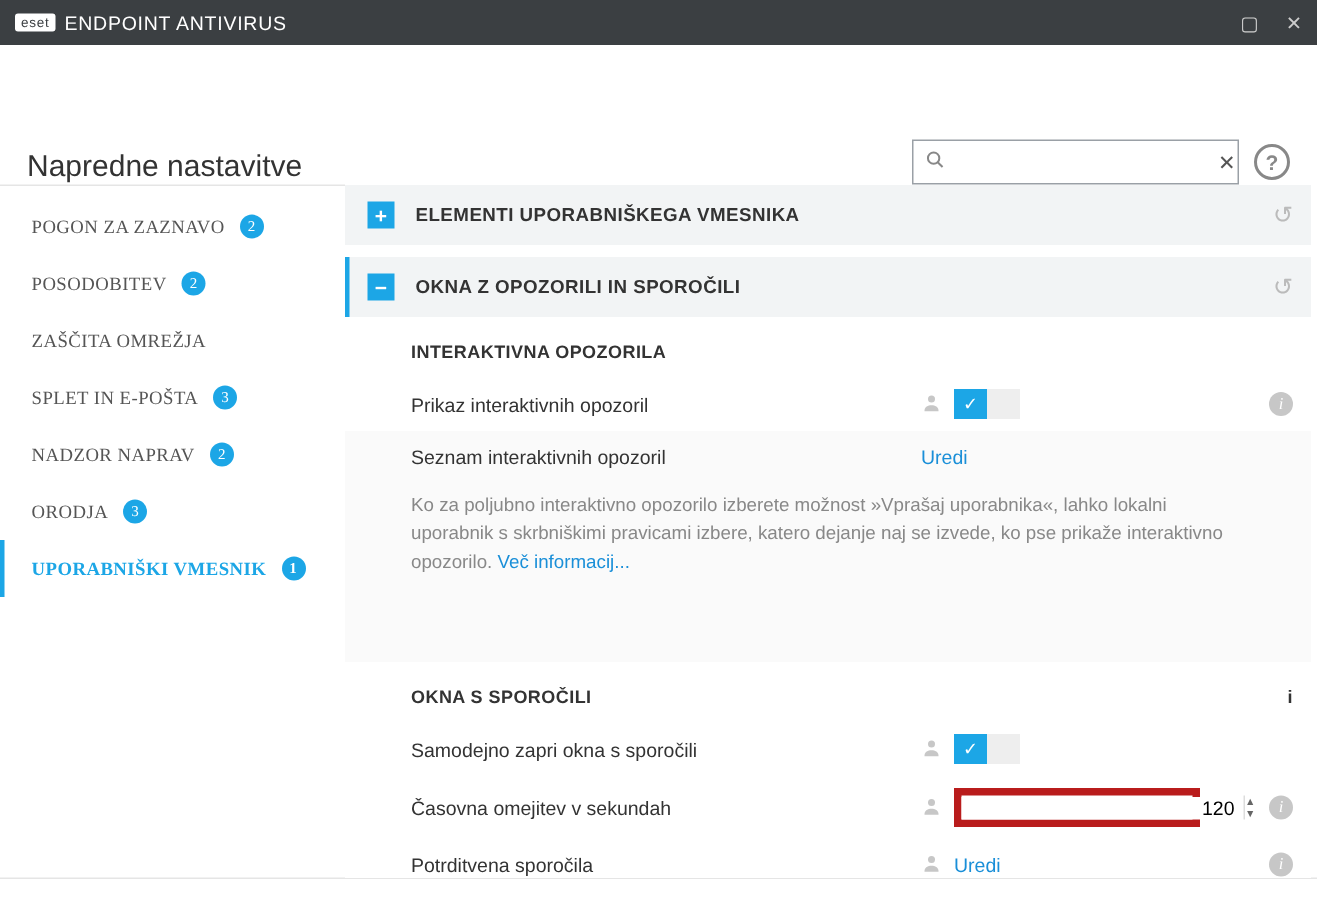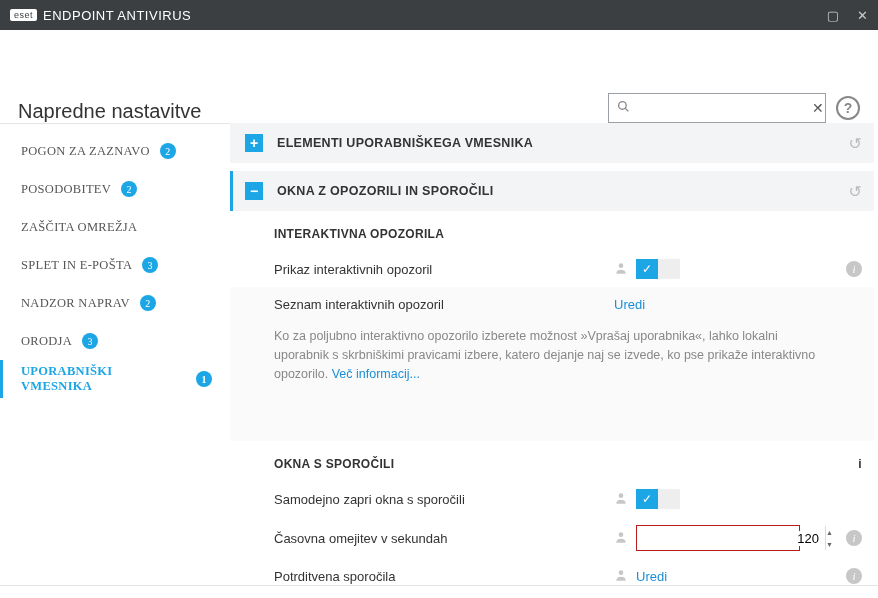--- a/index.html
+++ b/index.html
@@ -36,21 +36,21 @@
 .row .label { flex: 1; font-size: 13px; color: #333; }
 .row .user-icon { color: #c7c7c7; font-size: 14px; margin-right: 8px; }
 .row .info-icon { color: #b8b8b8; font-size: 14px; margin-left: 12px; width: 16px; height: 16px; border-radius: 50%; background: #c7c7c7; color: #fff; display: inline-flex; align-items: center; justify-content: center; font-size: 11px; font-style: italic; font-family: Georgia, serif; cursor: pointer; }
 .toggle { width: 44px; height: 20px; background: #ddd; display: flex; cursor: pointer; }
 .toggle .half { width: 22px; height: 20px; }
 .toggle.on .half:first-child { background: #1ca6e6; display:flex; align-items:center; justify-content:center; color:#fff; font-size:12px; }
 .toggle.on .half:last-child { background: #eee; }
 .link { color: #1a8fd8; cursor: pointer; font-size: 13px; }
 .desc-row { padding: 6px 44px 18px 44px; font-size: 12.5px; color: #888; line-height: 1.5; background: #fafafa; }
 .desc-row .link { font-size: 12.5px; }
-.spinner { width: 164px; height: 26px; border: 1px solid #b91c1c; display: flex; align-items: center; }
+.spinner { width: 164px; height: 26px; border: 5px solid #b91c1c; display: flex; align-items: center; }
 .spinner input { border: none; outline: none; flex: 1; text-align: right; padding: 0 6px; font-size: 13px; }
 .spinner .arrows { width: 18px; height: 100%; border-left: 1px solid #ddd; display: flex; flex-direction: column; }
 .spinner .arrows span { flex:1; display:flex; align-items:center; justify-content:center; font-size:7px; color:#666; cursor:pointer; }
 .row.shaded { background:#fafafa; }
 .section-gap { height: 40px; background:#fafafa; }
 .footer { height: 54px; border-top: 1px solid #e5e5e5; display: flex; align-items: center; padding: 0 18px; background: #fff; }
 .btn { height: 30px; padding: 0 22px; font-size: 13px; border: none; cursor: pointer; display: inline-flex; align-items: center; gap: 6px; }
 .btn.def { background: #8a8f93; color: #fff; }
 .btn.ok { background: #1ca6e6; color: #fff; }
 .btn.cancel { background: #8a8f93; color: #fff; }
@@ -105,21 +105,21 @@
     </div>
     <div class="nav-item">
       <span>NADZOR NAPRAV</span>
       <span class="badge">2</span>
     </div>
     <div class="nav-item">
       <span>ORODJA</span>
       <span class="badge">3</span>
     </div>
     <div class="nav-item active">
-      <span>UPORABNIŠKI VMESNIKA</span>
+      <span>UPORABNIŠKI VMESNIK</span>
       <span class="badge">1</span>
     </div>
   </div>
 
   <div class="content">
 
     <div class="section">
       <div class="section-head collapsed">
         <span class="toggle-box">+</span>
         <span class="stitle">ELEMENTI UPORABNIŠKEGA VMESNIKA</span>

